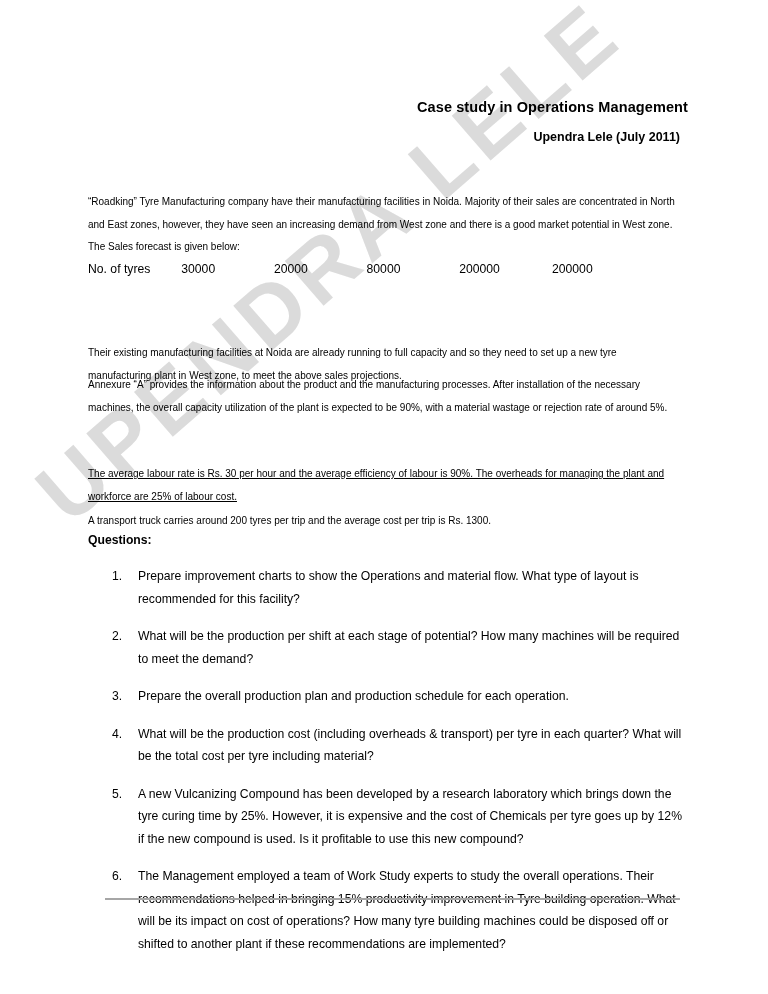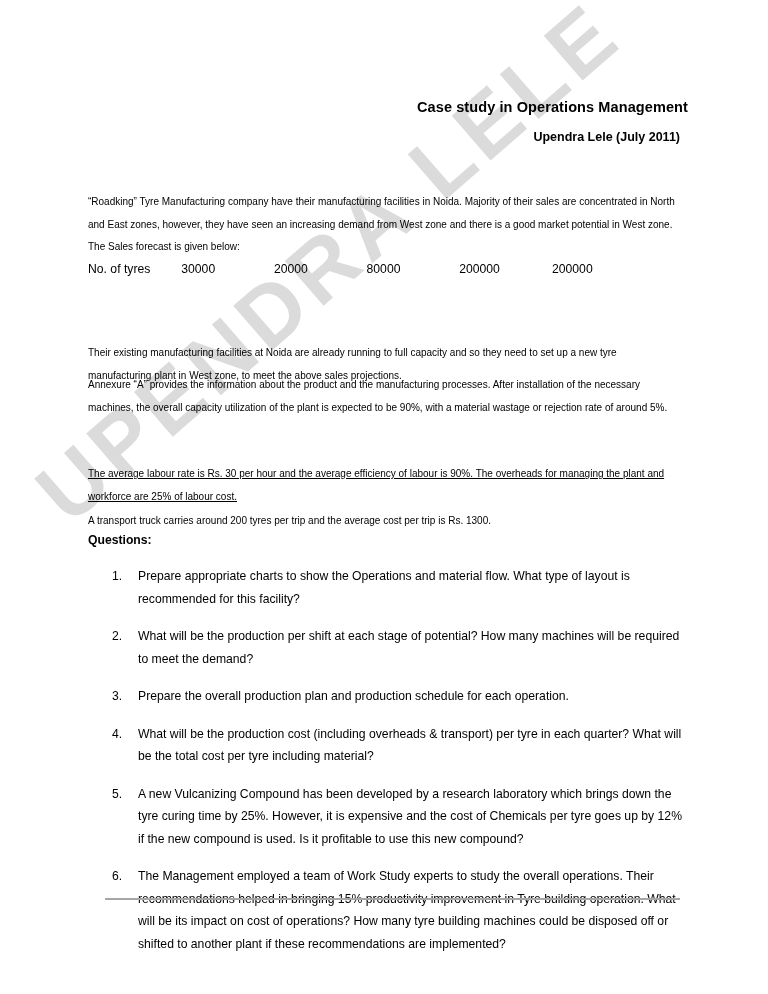--- a/index.html
+++ b/index.html
@@ -190,21 +190,21 @@
     <p class="body-block p-noida"> Their existing manufacturing facilities at Noida are already running to full capacity and so they need to set up a new tyre manufacturing plant in West zone, to meet the above sales projections.</p>
     <p class="body-block p-annex">Annexure “A” provides the information about the product and the manufacturing processes. After installation of the necessary machines, the overall capacity utilization of the plant is expected to be 90%, with a material wastage or rejection rate of around 5%.</p>
     <p class="body-block p-labour">The average labour rate is Rs. 30 per hour and the average efficiency of labour is 90%.  The overheads for managing the plant and workforce are 25% of labour cost.</p>
     <p class="body-block p-truck">A transport truck carries around 200 tyres per trip and the average cost per trip is Rs. 1300.</p>
 
     <div class="questions-label">Questions:</div>
 
     <ol class="q-list">
       <li class="q-item">
         <span class="q-num">1.</span>
-        <span class="q-text">Prepare appropriate charts to show the Operations and material flow. What type of layout is recommended for this facility?</span>
+        <span class="q-text">Prepare improvement charts to show the Operations and material flow. What type of layout is recommended for this facility?</span>
       </li>
       <li class="q-item">
         <span class="q-num">2.</span>
         <span class="q-text">What will be the production per shift at each stage of potential? How many machines will be required to meet the demand?</span>
       </li>
       <li class="q-item">
         <span class="q-num">3.</span>
         <span class="q-text">Prepare the overall production plan and production schedule for each operation.</span>
       </li>
       <li class="q-item">

